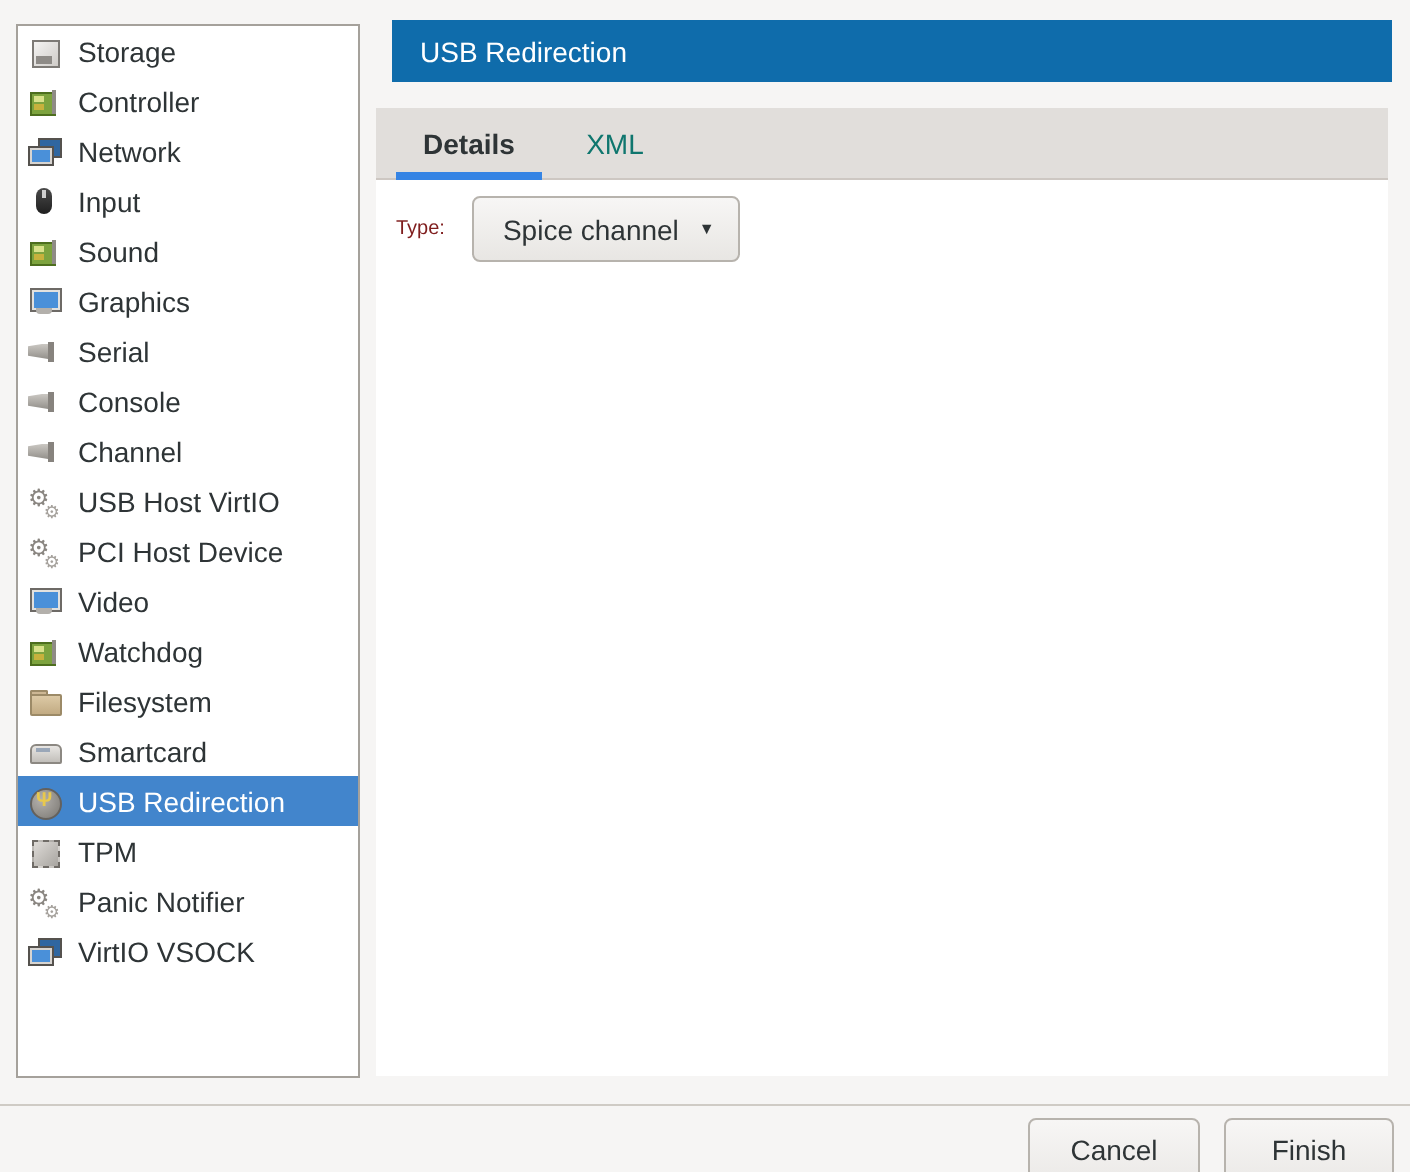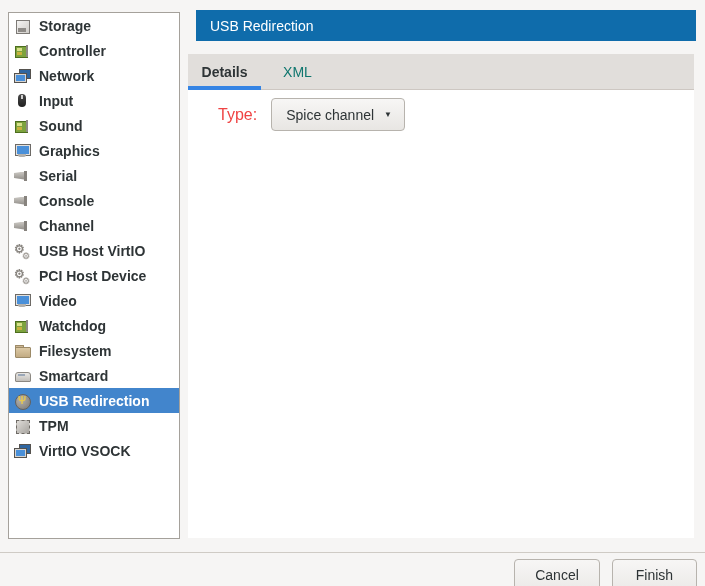--- a/index.html
+++ b/index.html
@@ -17,21 +17,21 @@
   .sidebar {
     position: absolute; left: 8px; top: 12px;
     width: 172px; height: 527px;
     background: #ffffff;
     border: 1px solid #a5a19b;
     overflow: hidden;
   }
   .row {
     display: flex; align-items: center;
     height: 25px; padding: 0 5px; gap: 9px;
-    cursor: default; white-space: nowrap; font-weight: bold;
+    cursor: default; white-space: nowrap;
   }
   .row .lbl { font-size: 14px; color: #2e3436; }
   .row.selected { background: #4285cc; }
   .row.selected .lbl { color: #ffffff; }
 
   
   .ic { position: relative; width: 16px; height: 16px; flex: 0 0 16px; display: inline-block; }
 
   .ic-disk::before { content:""; position:absolute; left:2px; top:2px; width:12px; height:12px;
     background: linear-gradient(135deg,#f4f3f2,#cfccc8); border:1px solid #7d7a76; }
@@ -95,40 +95,40 @@
   .header-bar {
     position: absolute; left: 196px; top: 10px; width: 500px; height: 31px;
     background: #0f6cab; color: #ffffff;
     display: flex; align-items: center; padding-left: 14px;
     font-size: 14px;
   }
 
   .tab-bar {
     position: absolute; left: 188px; top: 54px; width: 506px; height: 36px;
     background: #e1dedb; border-bottom: 1px solid #cdc7c2;
-    display: flex; 
+    display: flex; padding-left: 10px;
   }
   .tab {
     position: relative; width: 73px; height: 100%;
     display: flex; align-items: center; justify-content: center;
     font-size: 14px; cursor: default;
   }
   .tab.active { color: #2e3436; font-weight: bold; }
   .tab.inactive { color: #0f766e; }
   .tab.active .tab-underline {
     position: absolute; left: 0; right: 0; bottom: -1px; height: 4px;
     background: #3584e4;
   }
 
   .content {
     position: absolute; left: 188px; top: 90px; width: 506px; height: 448px;
     background: #ffffff;
   }
   .type-row { display: flex; align-items: center; padding: 8px 0 0 10px; gap: 14px; }
-  .type-label { font-size: 16px; color: #ef4444; margin-left: 20px; }
+  .type-label { font-size: 10px; color: #7f1d1d; }
   .dropdown {
     height: 33px; min-width: 128px;
     display: inline-flex; align-items: center; justify-content: space-between;
     gap: 10px; padding: 0 12px 0 14px;
     background: linear-gradient(180deg, #f7f6f5, #e8e6e3);
     border: 1px solid #b7b3ad; border-radius: 4px;
     font-size: 14px; color: #2e3436; cursor: default;
   }
   .dropdown .caret { font-size: 8px; color: #2e3436; }
 
@@ -219,20 +219,24 @@
     </div>
     <div class="row selected">
       <span class="ic ic-usb"></span>
       <span class="lbl">USB Redirection</span>
     </div>
     <div class="row">
       <span class="ic ic-tpm"></span>
       <span class="lbl">TPM</span>
     </div>
     <div class="row">
+      <span class="ic ic-gears"></span>
+      <span class="lbl">Panic Notifier</span>
+    </div>
+    <div class="row">
       <span class="ic ic-computer"></span>
       <span class="lbl">VirtIO VSOCK</span>
     </div>
   </div>
 
 <div class="header-bar">
   <span>USB Redirection</span>
 </div>
 
 <div class="tab-bar">

